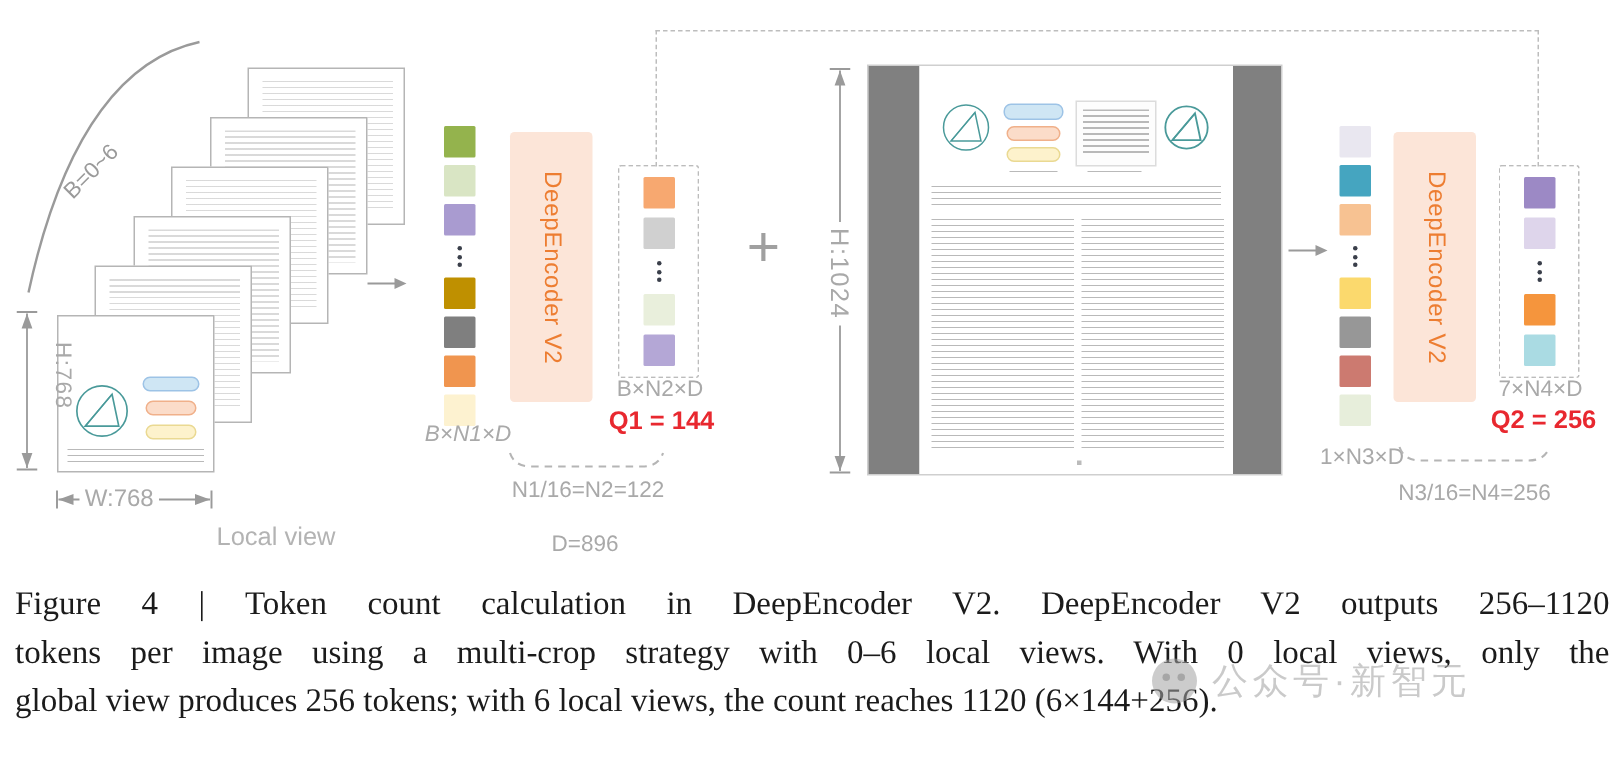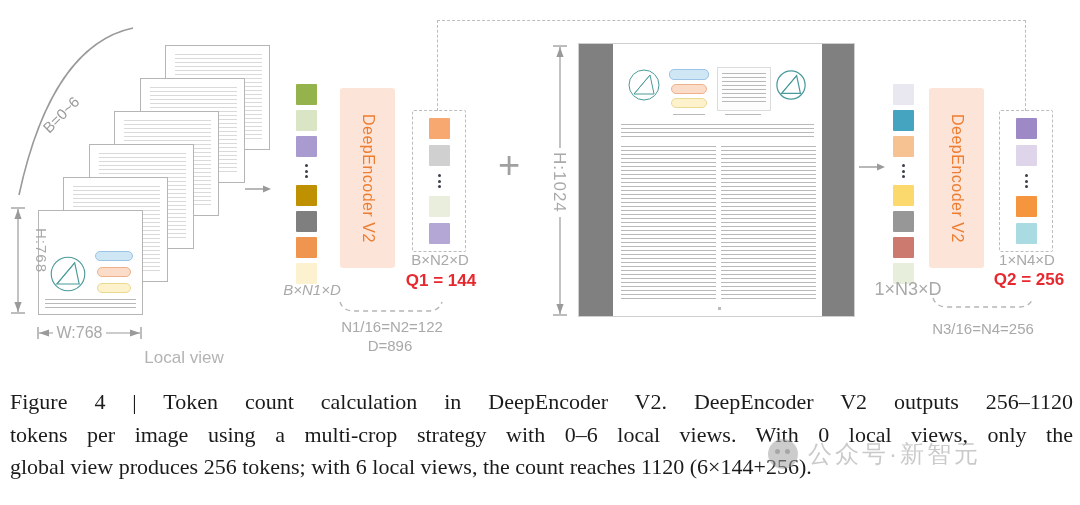--- a/index.html
+++ b/index.html
@@ -146,21 +146,21 @@
     </div>
 
   <div class="lbl" style="left:272px;top:281px;width:80px;font-size:15px;font-style:italic;">B×N1×D</div>
   <div class="lbl" style="left:403px;top:251px;width:74px;font-size:15px;">B×N2×D</div>
   <div class="lbl red" style="left:400px;top:271px;width:82px;font-size:17px;">Q1 = 144</div>
 
   <svg class="abs" style="left:338px;top:300px;" width="106" height="13" viewBox="0 0 106 13">
     <path d="M2,2 Q5,11 16,11 L90,11 Q101,11 104,2" fill="none" stroke="#b5b5b5" stroke-width="1.4" stroke-dasharray="5 4"></path>
   </svg>
   <div class="lbl" style="left:330px;top:318px;width:124px;font-size:15px;">N1/16=N2=122</div>
-  <div class="lbl" style="left:330px;top:337px;width:120px;font-size:15px;">D=896</div>
+  <div class="lbl" style="left:330px;top:354px;width:120px;font-size:15px;">D=896</div>
 
   <div class="lbl" style="left:492px;top:144px;width:34px;font-size:38px;color:#a0a0a0;">+</div>
 
   <svg class="abs deco" style="left:553px;top:45px;" width="14" height="271" viewBox="0 0 14 271">
     <line x1="0" y1="1" x2="14" y2="1" stroke-width="1.3"></line>
     <line x1="0" y1="270" x2="14" y2="270" stroke-width="1.3"></line>
     <line x1="7" y1="2" x2="7" y2="269" stroke-width="1.2"></line>
     <polygon points="7,2 3.4,12 10.6,12" fill="#9a9a9a" stroke="none"></polygon>
     <polygon points="7,269 3.4,259 10.6,259" fill="#9a9a9a" stroke="none"></polygon>
   </svg>
@@ -226,23 +226,23 @@
       <div class="tok" style="background: rgb(222, 213, 235);"></div>
       <div class="tok-dots">
         <i></i>
         <i></i>
         <i></i>
       </div>
       <div class="tok" style="background: rgb(245, 149, 61);"></div>
       <div class="tok" style="background: rgb(170, 219, 227);"></div>
     </div>
 
-  <div class="lbl" style="left:990px;top:251px;width:74px;font-size:15px;">1×N4×D</div>
+  <div class="lbl" style="left:990px;top:251px;width:74px;font-size:15px;">7×N4×D</div>
   <div class="lbl red" style="left:987px;top:270px;width:84px;font-size:17px;">Q2 = 256</div>
-  <div class="lbl" style="left:870px;top:279px;width:76px;font-size:18px;">1×N3×D</div>
+  <div class="lbl" style="left:870px;top:296px;width:76px;font-size:15px;">1×N3×D</div>
 
   <svg class="abs" style="left:931px;top:296px;" width="104" height="14" viewBox="0 0 104 14">
     <path d="M2,2 Q5,11 16,11 L88,11 Q99,11 102,2" fill="none" stroke="#b5b5b5" stroke-width="1.4" stroke-dasharray="5 4"></path>
   </svg>
   <div class="lbl" style="left:922px;top:320px;width:122px;font-size:15px;">N3/16=N4=256</div>
 
   <div class="connector" style="left:437px;top:20px;width:587px;height:90px;"></div>
 
   <div class="caption">
     <div class="just">Figure 4 | Token count calculation in DeepEncoder V2.  DeepEncoder V2 outputs 256–1120</div>

